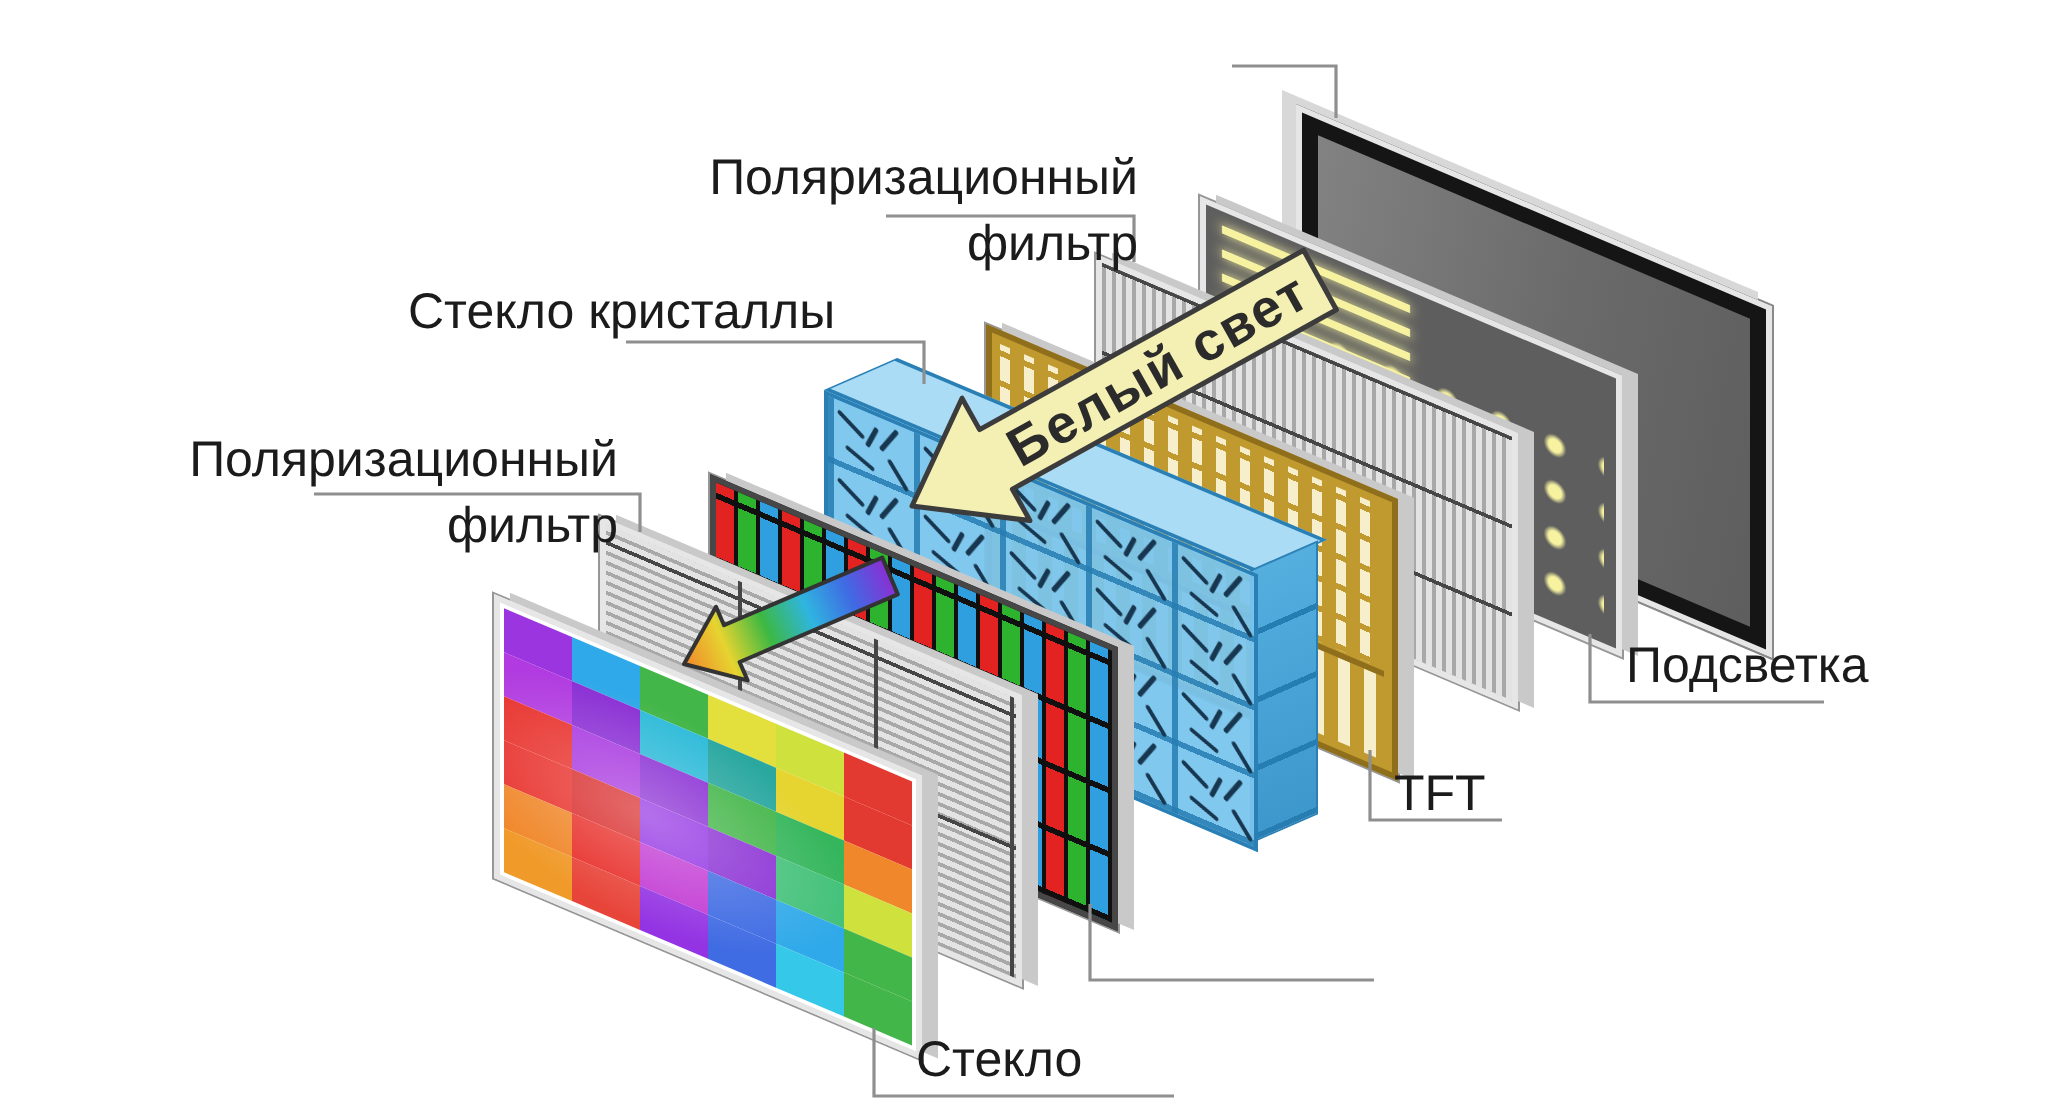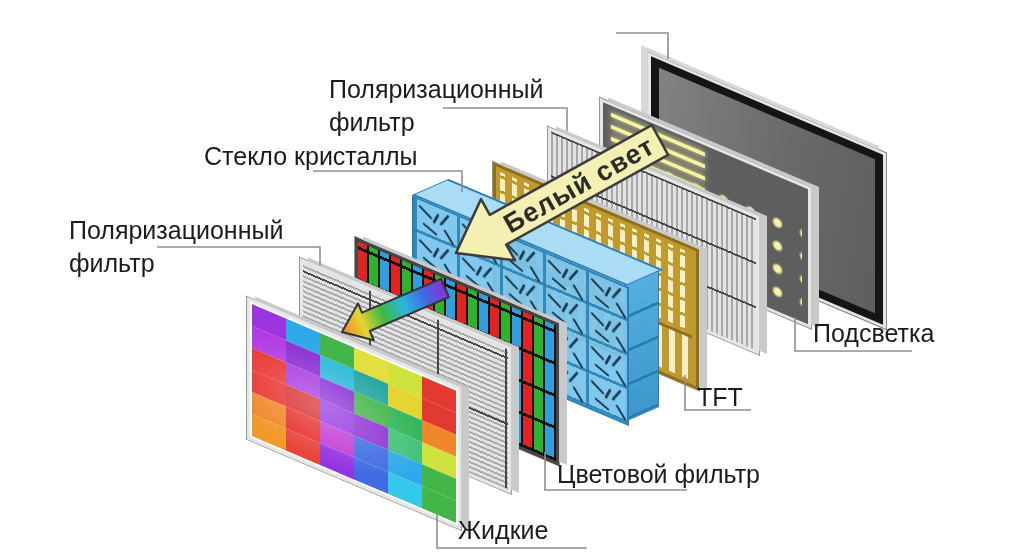--- a/index.html
+++ b/index.html
@@ -86,21 +86,21 @@
   
   .big-arrow{position:absolute;left:430px;top:95px;width:290px;height:185px;z-index:6;}
   .big-arrow text{font-family:"Liberation Sans",sans-serif;font-weight:700;font-size:27px;
                   fill:#2b2b2b;letter-spacing:1px;}
   .small-arrow{position:absolute;left:330px;top:270px;width:130px;height:78px;z-index:10;}
 
   
   .leaders{position:absolute;left:0;top:0;width:1024px;height:555px;z-index:20;pointer-events:none;}
   .leaders polyline{fill:none;stroke:var(--leader-color);stroke-width:1.6px;}
   .lbl{position:absolute;z-index:21;color:var(--label-color);font-size:25px;line-height:33px;white-space:nowrap;}
-  .lbl.center{text-align:left;}
+  .lbl.center{text-align:right;}
   .lbl-korpus{left:572px;top:3px;}
   .lbl-pol-top{left:329px;top:73px;width:240px;}
   .lbl-liquid{left:204px;top:140px;}
   .lbl-pol-left{left:69px;top:214px;width:240px;}
   .lbl-podsvetka{left:813px;top:317px;text-align:center;}
   .lbl-tft{left:697px;top:381px;}
   .lbl-cf{left:557px;top:458px;}
   .lbl-glass{left:458px;top:514px;}
 </style>
 </head>
@@ -227,16 +227,15 @@
 
   <div class="lbl lbl-liquid">Стекло кристаллы</div>
 
   <div class="lbl lbl-pol-left center">
     <div>Поляризационный</div>
     <div>фильтр</div>
   </div>
 
   <div class="lbl lbl-podsvetka">Подсветка</div>
   <div class="lbl lbl-tft">TFT</div>
-  <div class="lbl lbl-cf">Цветовой фильтр</div>
-  <div class="lbl lbl-glass">Жидкие</div>
+  <div class="lbl lbl-glass">Стекло</div>
 
 </div>
 
 </body></html>

